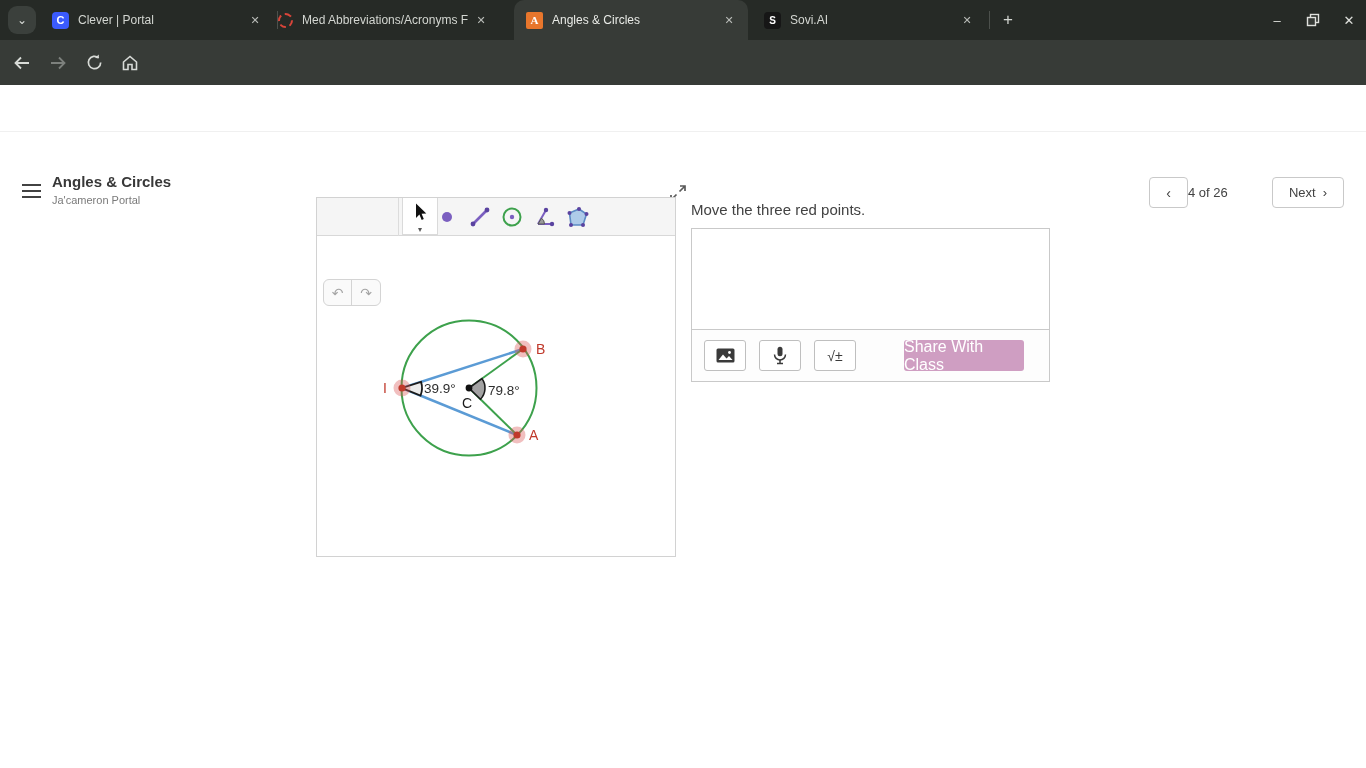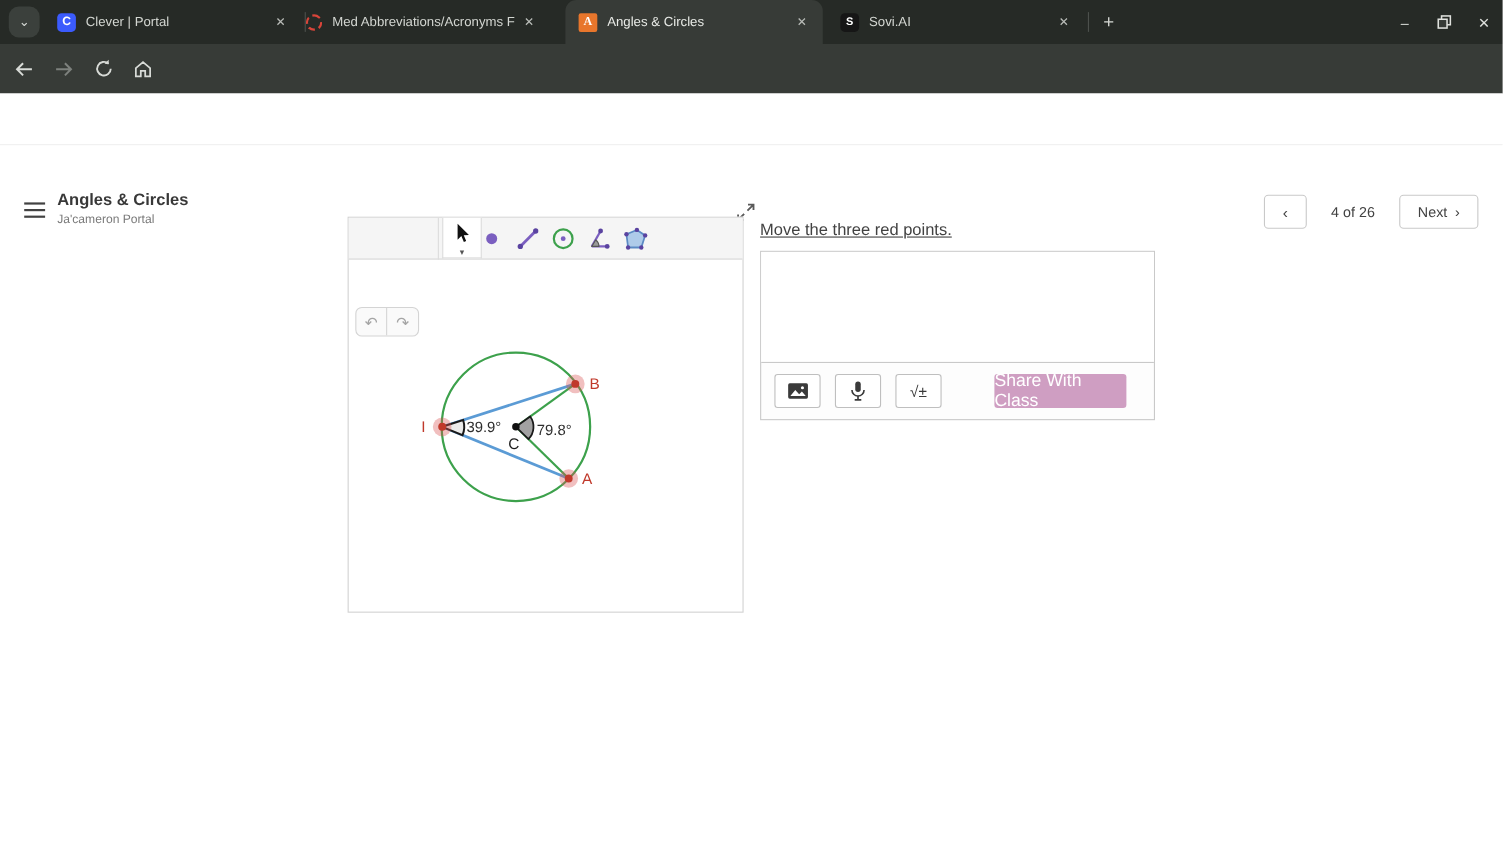--- a/index.html
+++ b/index.html
@@ -36,21 +36,21 @@
   .appheader { position:absolute; left:0; top:85px; width:1366px; height:47px; background:#fff; border-bottom:1px solid #f0f0f0; }
   .hamburger { position:absolute; left:22px; top:99px; width:19px; height:14px; cursor:pointer; }
   .hamburger span { display:block; height:2px; background:#424242; margin-bottom:4px; }
   .lesson-title { position:absolute; left:52px; top:88px; font-size:15px; font-weight:bold; color:#383838; }
   .lesson-student { position:absolute; left:52px; top:109px; font-size:11px; color:#7a7a7a; }
   .fullscreen-btn { position:absolute; left:668px; top:98px; width:20px; height:20px; cursor:pointer; }
   .pagenav { position:absolute; right:22px; top:92px; display:flex; align-items:center; }
   .navbtn { height:31px; background:#fff; border:1px solid #c9c9c9; border-radius:4px; color:#424242; display:flex; align-items:center; justify-content:center; font-size:14px; cursor:pointer; }
   .prevbtn { width:39px; }
   .nextbtn { width:72px; gap:7px; font-size:13px;text-align:right; }
-  .pageind { width:84px; text-align:center; font-size:13px; color:#424242; }
+  .pageind { width:84px; text-align:left; font-size:13px; color:#424242; }
 
   
   .heading { position:absolute; left:0; top:159px; width:1366px; text-align:center; font-size:21px; color:#424242; font-weight:500; }
 
   .applet { position:absolute; left:316px; top:197px; width:360px; height:360px; border:1px solid #d2d2d2; background:#fff; }
   .gg-toolbar { position:absolute; left:0; top:0; width:358px; height:38px; background:#f5f5f5; border-bottom:1px solid #d8d8d8; }
   .gg-tb-divider { position:absolute; left:81px; top:0; width:1px; height:38px; background:#dcdcdc; }
   .gg-selected { position:absolute; left:85px; top:0; width:36px; height:37px; background:#fff; border:1px solid #dadada; border-top:none; display:flex; flex-direction:column; align-items:center; justify-content:space-between; padding:4px 0 1px; cursor:pointer; }
   .gg-caret { font-size:8px; color:#555; line-height:6px; }
   .gg-tool { position:absolute; top:6px; width:26px; height:26px; display:flex; align-items:center; justify-content:center; cursor:pointer; }
@@ -64,21 +64,21 @@
   .chord { stroke:#5b9bd5; stroke-width:2.5; }
   .wedge-c { fill:#a2a2a2; stroke:#1a1a1a; stroke-width:1.6; }
   .wedge-i { fill:#ebebeb; stroke:#1a1a1a; stroke-width:1.8; }
   .halo { fill:rgba(219,88,86,0.38); }
   .rpt { fill:#c0392b; }
   .plabel { font-size:14px; fill:#c0392b; }
   .alabel { font-size:13.5px; fill:#2e2e2e; }
   .clabel { font-size:14px; fill:#1a1a1a; }
 
   .rightcol { position:absolute; left:691px; top:197px; width:360px; }
-  .rc-p { font-size:15px; line-height:21px; color:#424242;text-decoration:underline; }
+  .rc-p { font-size:15px; line-height:21px; color:#424242; }
   .p-move { margin-top:2px; }
   .p-q { margin-top:22px; }
   .p-rec { margin-top:21px; }
   .answer-panel { margin-top:8px; width:359px; border:1px solid #c9c9c9; background:#fdfdfd; }
   .answer-input { width:100%; height:101px; background:#fff; border-bottom:1px solid #c9c9c9; cursor:text; font-size:14px; padding:8px; color:#333; outline:none; }
   .answer-footer { position:relative; height:51px; }
   .afbtn { position:absolute; top:10px; height:31px; background:#fff; border:1px solid #bfbfbf; border-radius:3px; display:flex; align-items:center; justify-content:center; cursor:pointer; color:#3a3a3a; }
   .sq { width:42px; }
   .b-img { left:12px; } .b-mic { left:67px; } .b-math { left:122px; font-size:14px; }
   .b-share { left:212px; width:120px; background:#cf9ec2; border:none; color:#fff; font-size:16px; }

